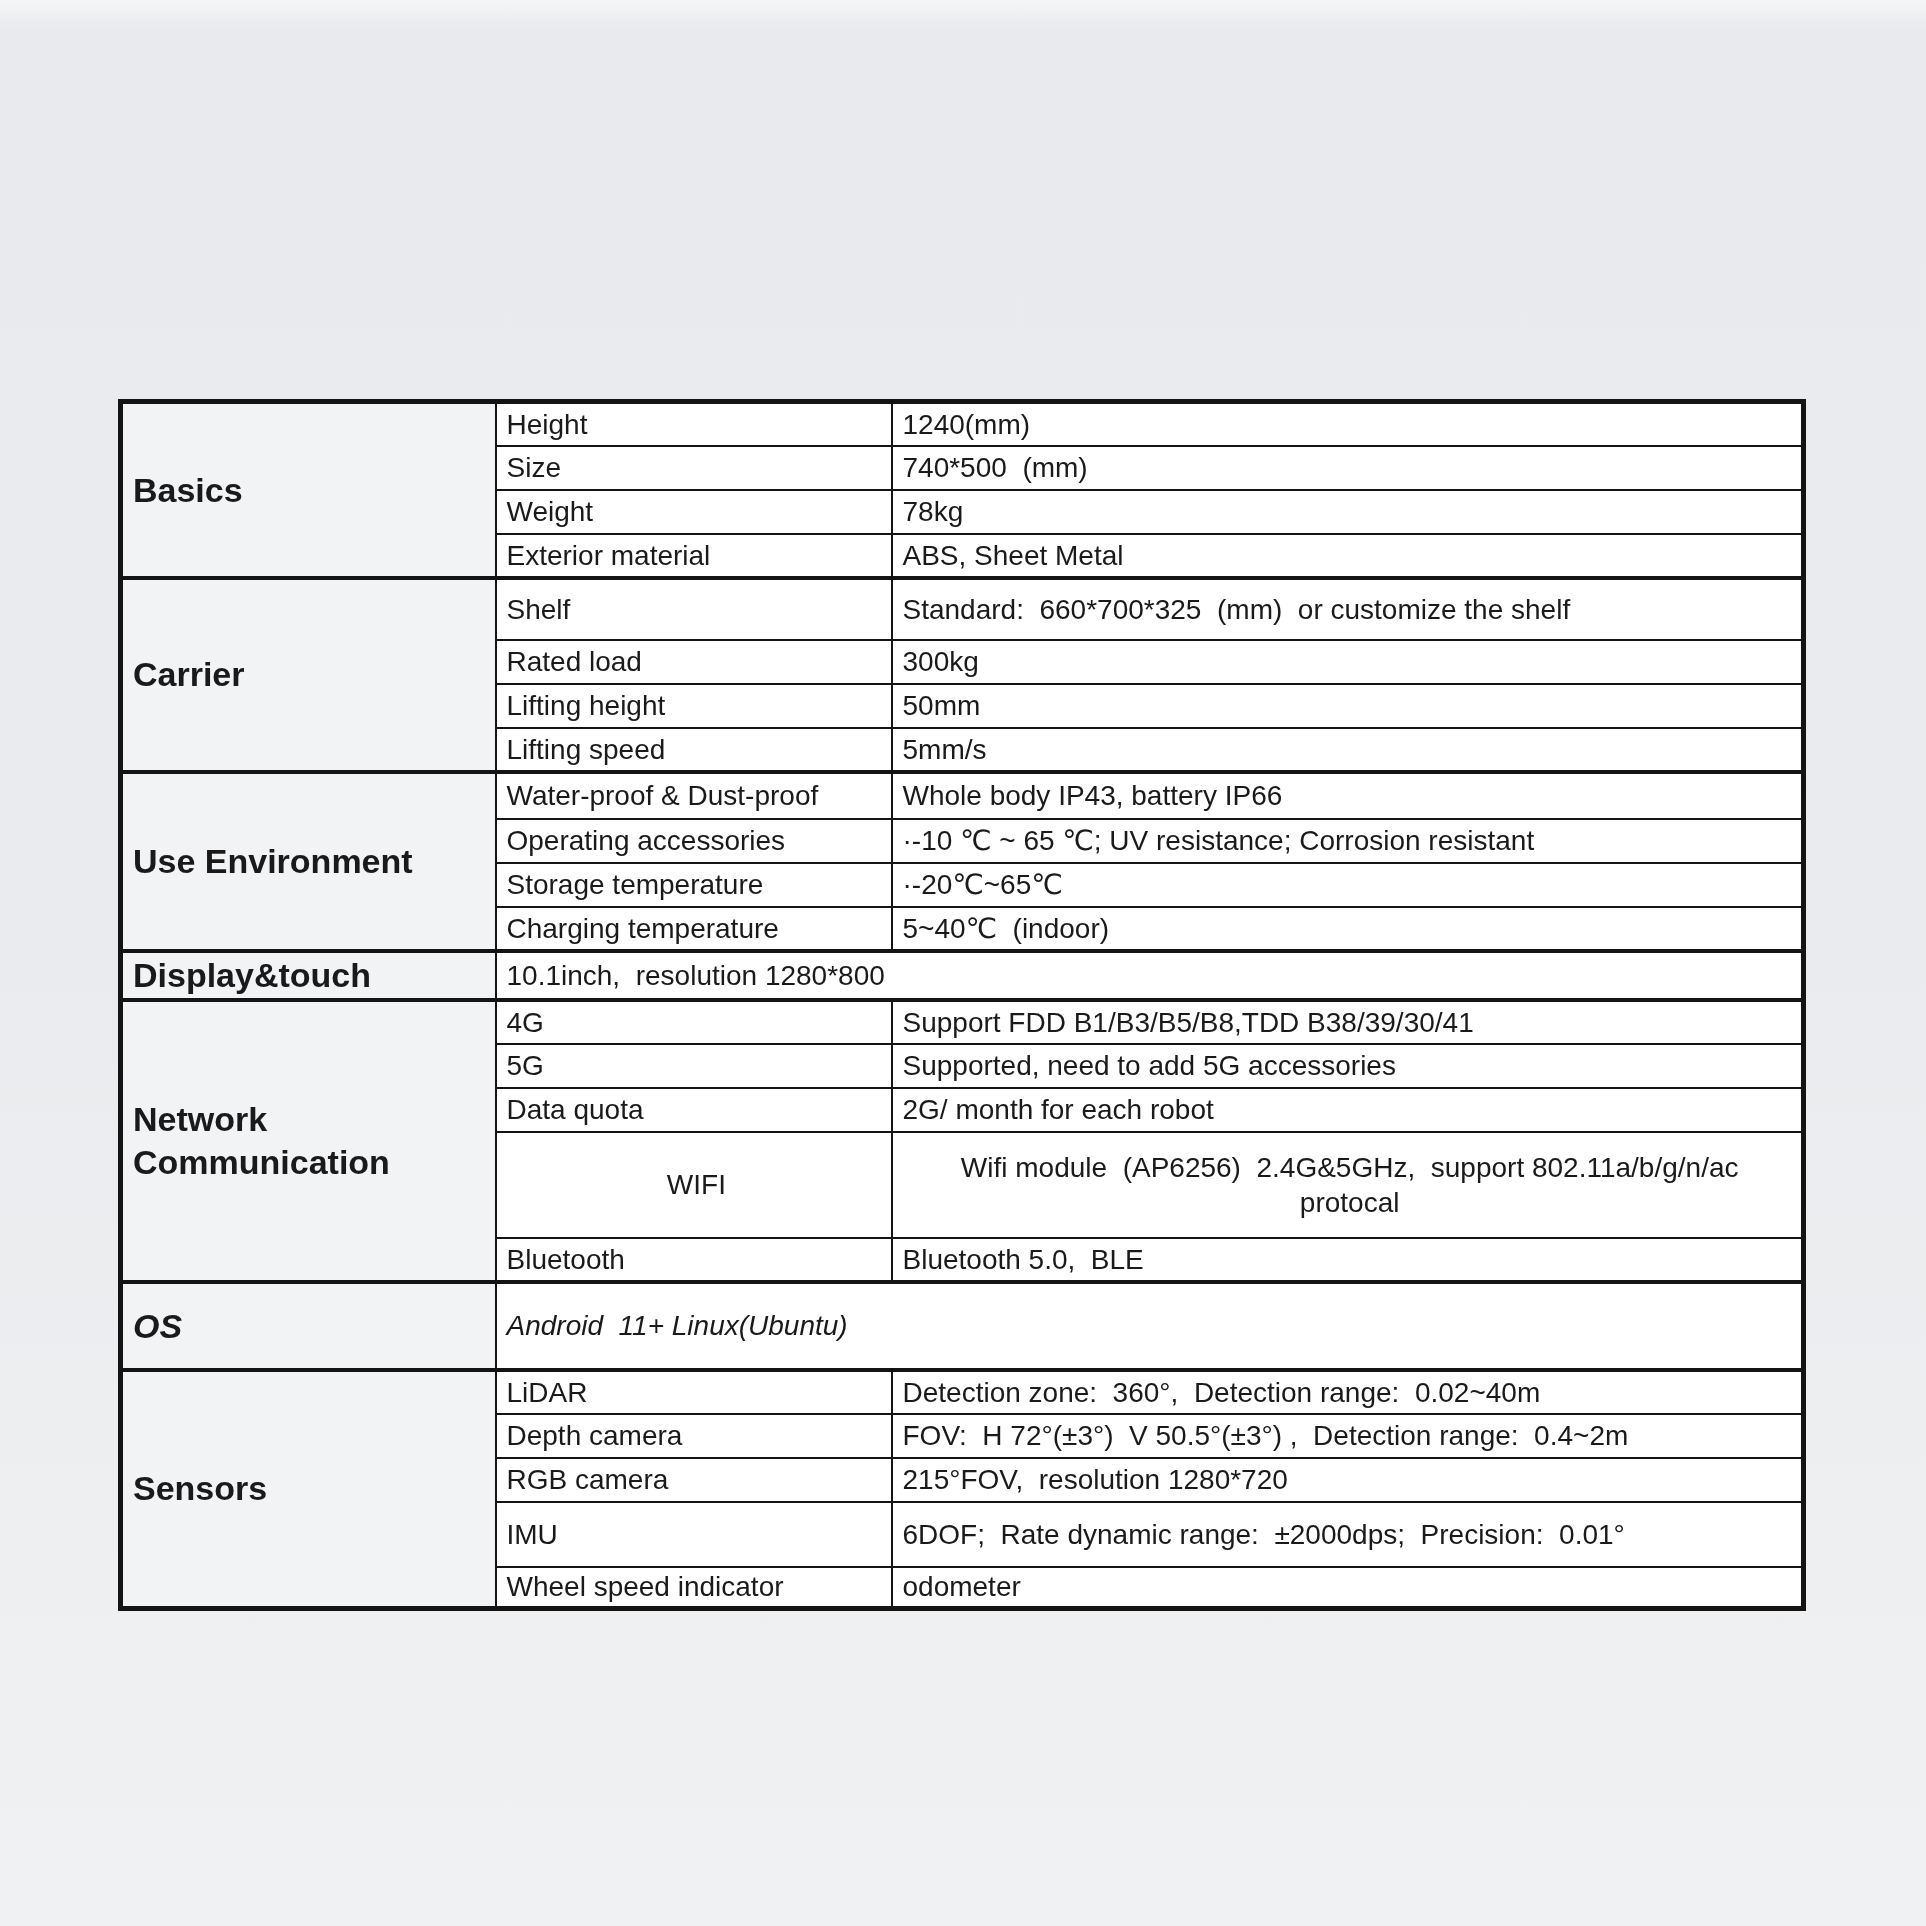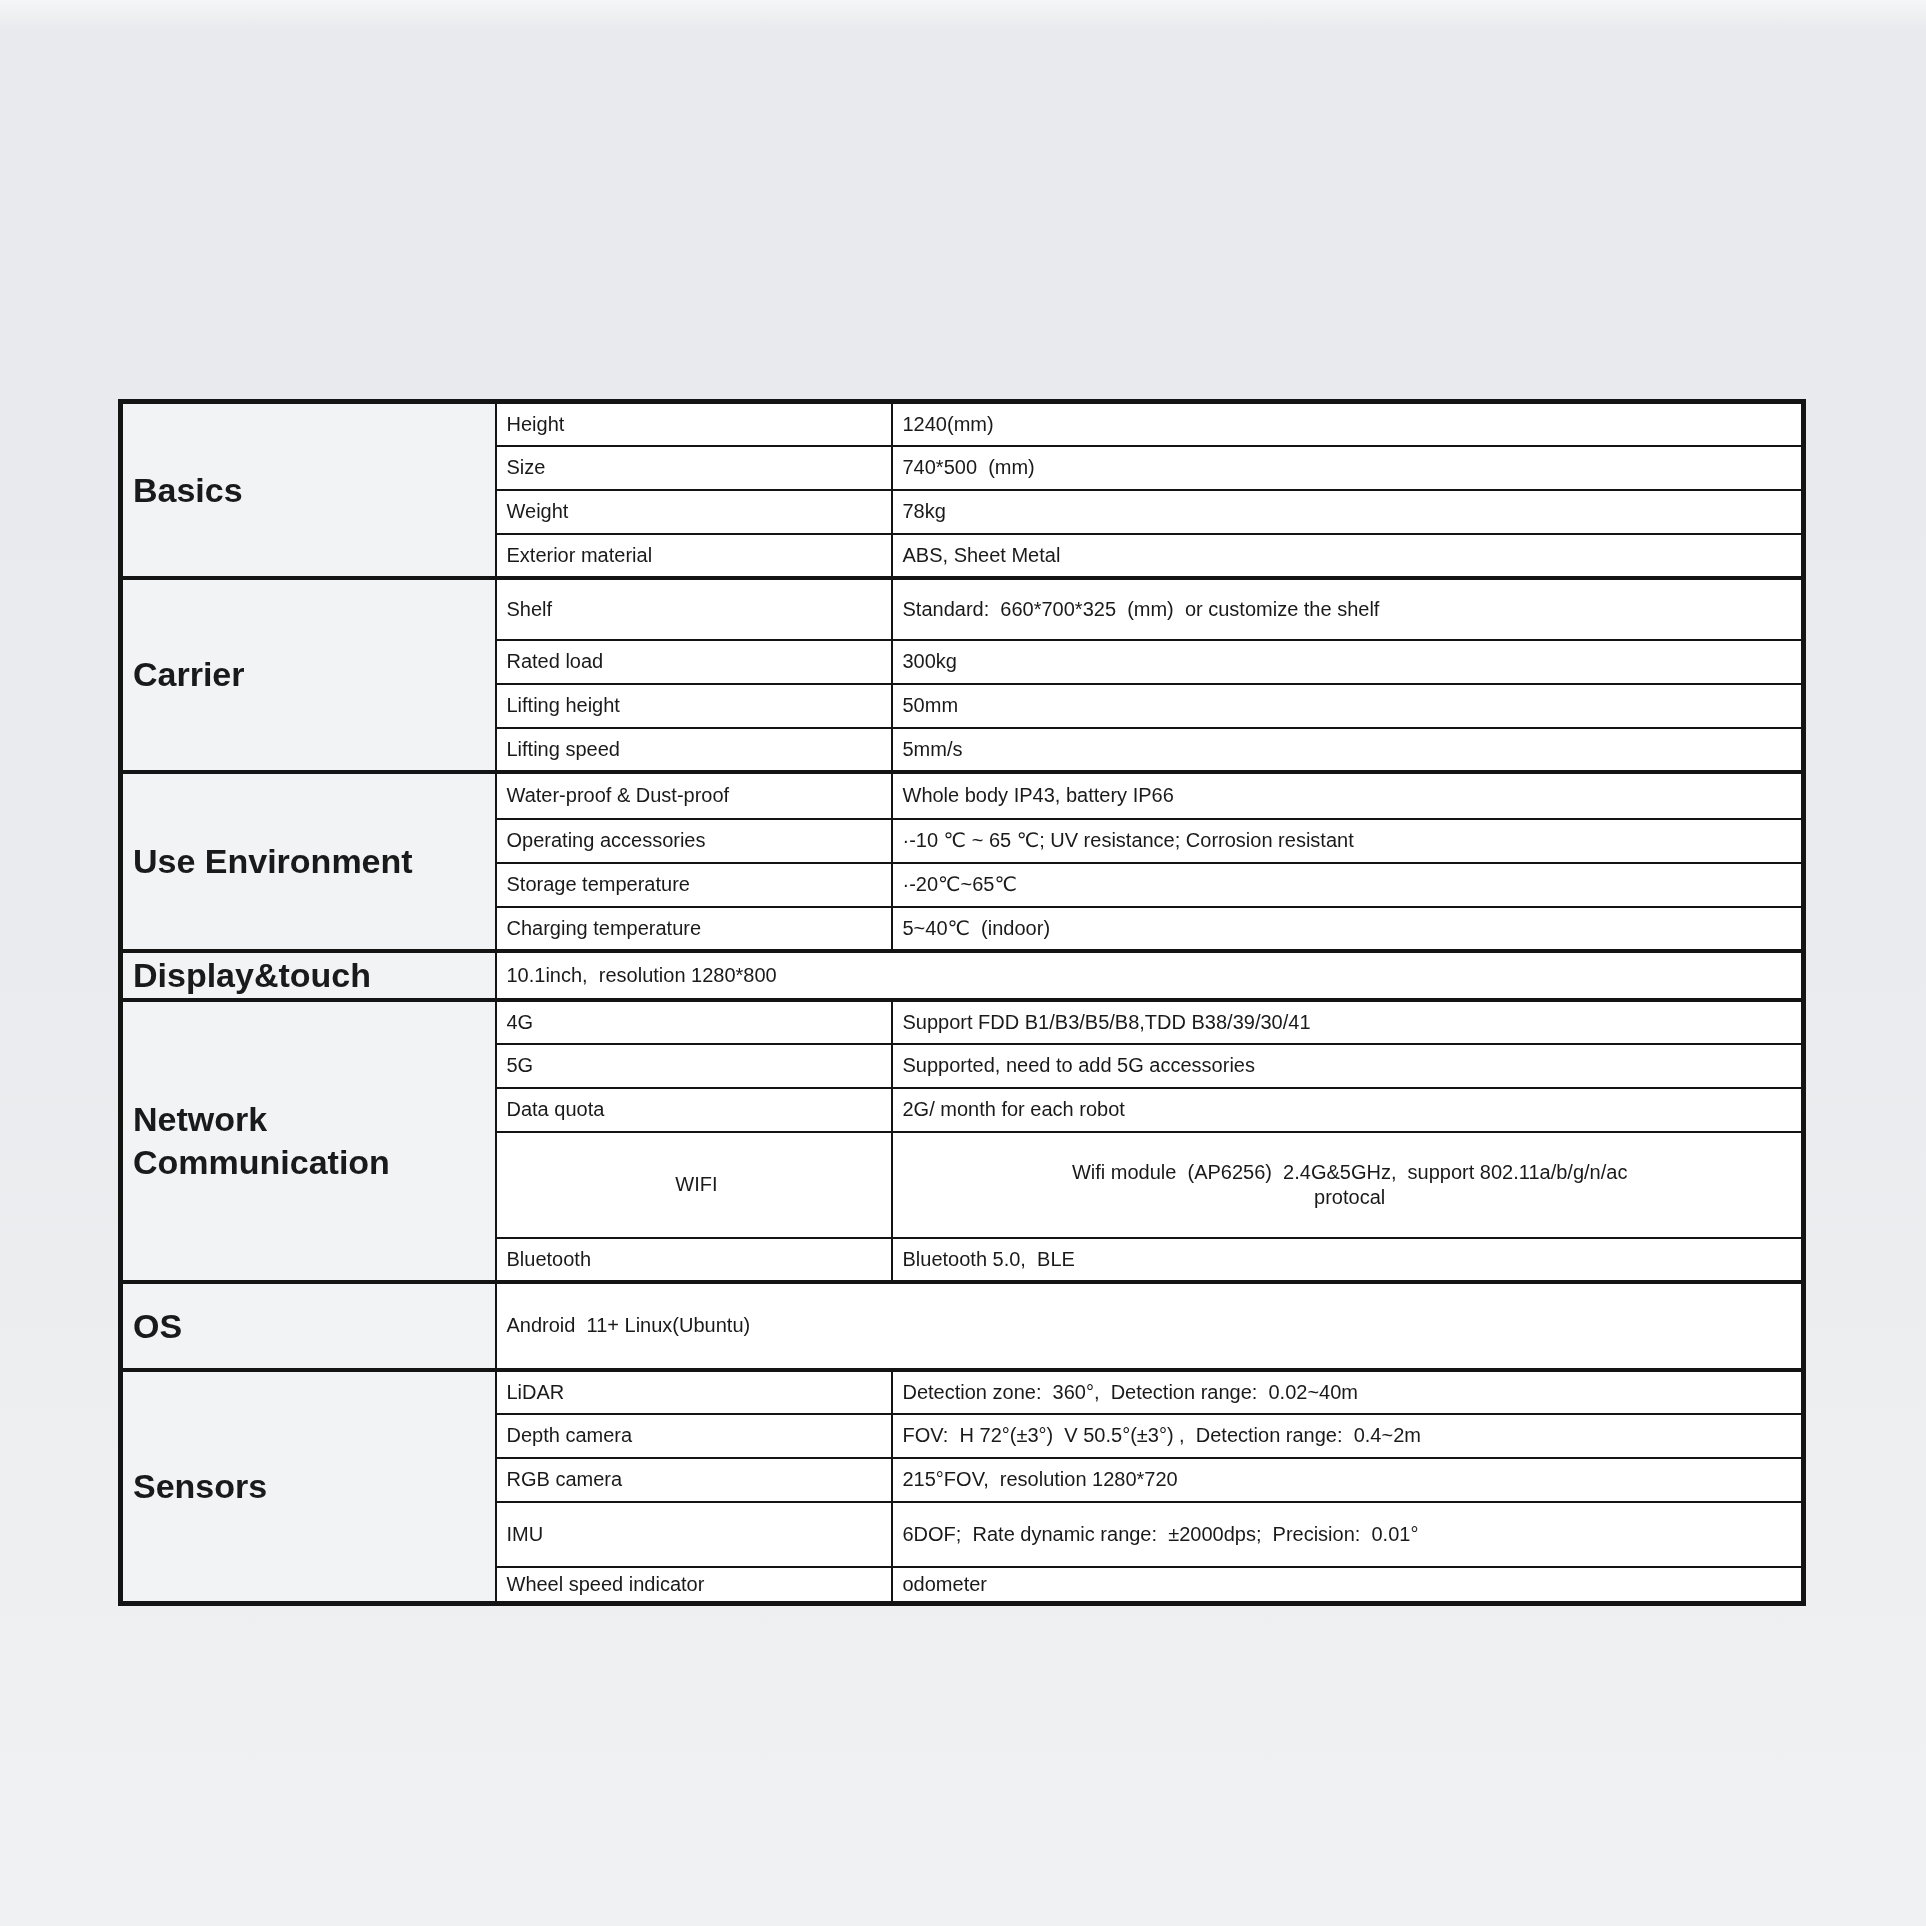--- a/index.html
+++ b/index.html
@@ -19,42 +19,42 @@
     border-collapse: collapse;
     table-layout: fixed;
     width: 1683px;
     border: 5px solid #141414;
     background: #ffffff;
   }
   .spec-table td {
     border: 2.1px solid #141414;
     padding: 1.4px 4.2px 1.4px 10px;
     vertical-align: middle;
-    font-size: 20px;
+    font-size: 28px;
     line-height: 1.25;
     white-space: pre-wrap;
     overflow: hidden;
     background: #ffffff;
   }
   .spec-table td.label-cell {
     background: #f2f3f5;
     font-weight: 700;
     font-size: 34px;
     white-space: pre-line;
   }
   
   tr.sec-start > td { border-top: 4.2px solid #141414; }
 
   
   tr            { height: 44px; }
   tr.h-shelf    { height: 62px; }
   tr.h-wp       { height: 47px; }
   tr.h-display  { height: 45px; margin-top: 32px; }
   tr.h-wifi     { height: 106px; text-align: center; }
-  tr.h-os       { height: 88px; }
+  tr.h-os       { height: 88px; font-style: italic; }
   tr.h-imu      { height: 65px; }
   tr.h-wheel    { height: 37px; }
 </style>
 </head>
 <body>
 
 <table class="spec-table">
   <colgroup>
     <col style="width:375px">
     <col style="width:396px">

